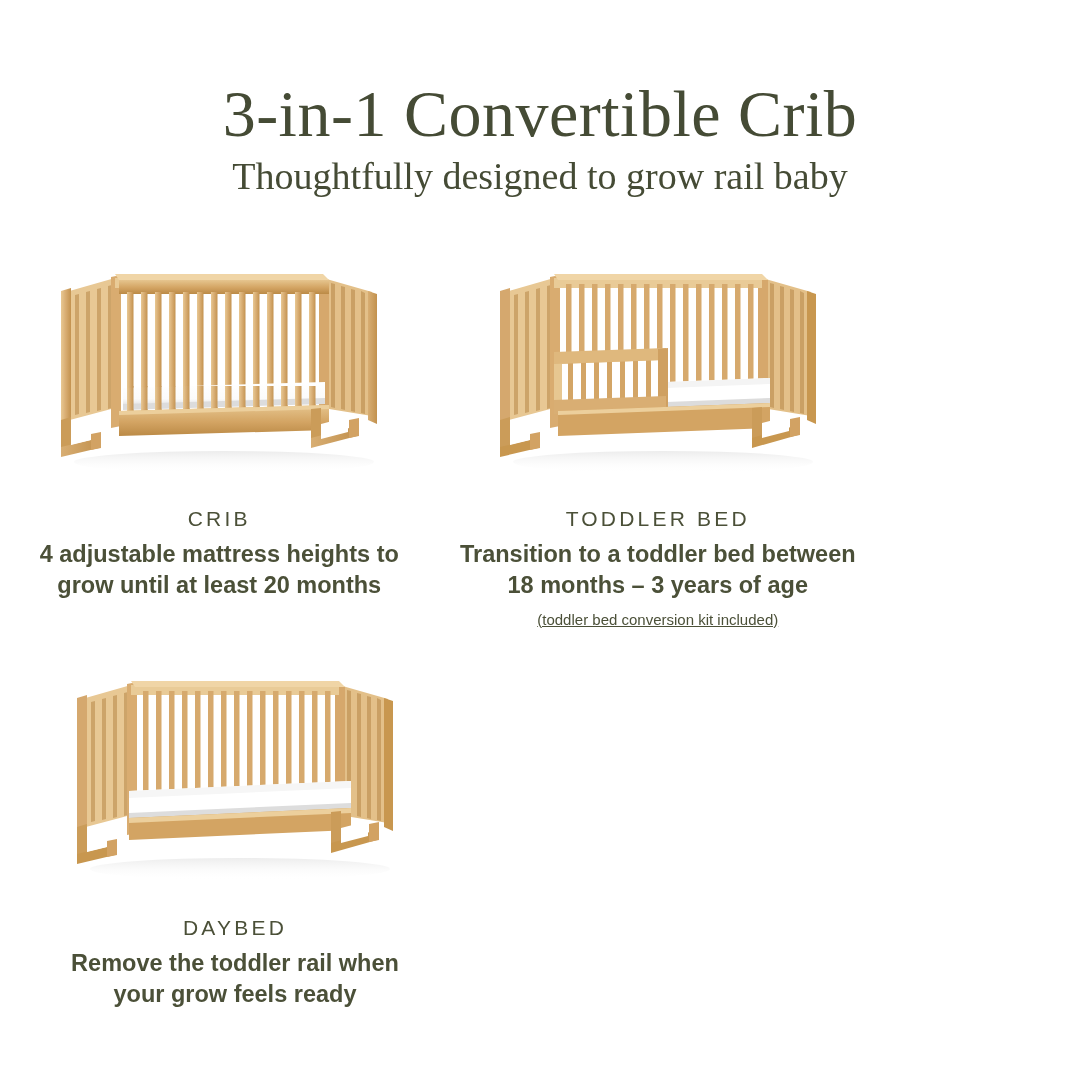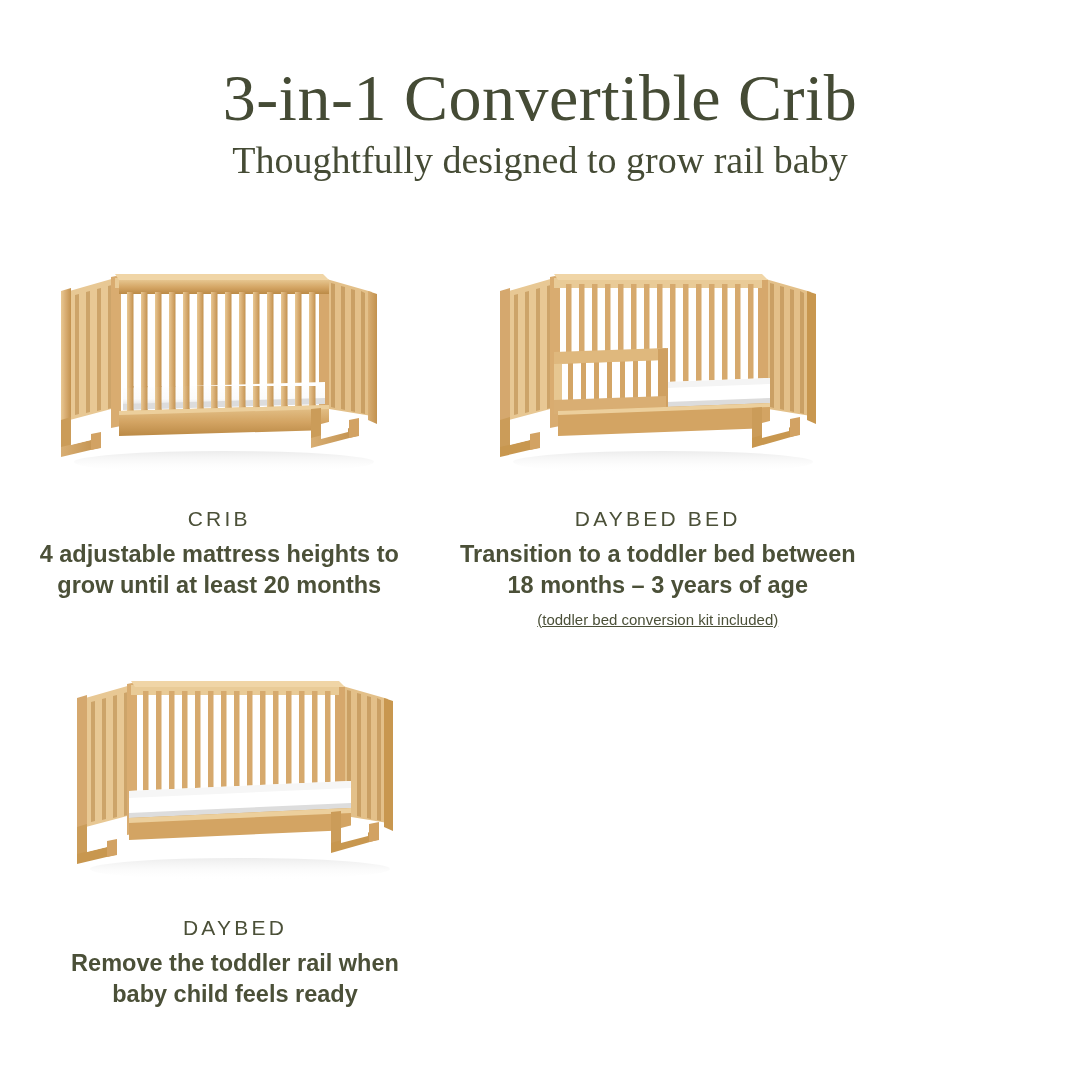--- a/index.html
+++ b/index.html
@@ -5,21 +5,21 @@
   * { margin:0; padding:0; box-sizing:border-box; }
   html, body {
     width:1080px; height:1080px;
     background:#ffffff;
     font-family:"Liberation Sans", sans-serif;
     overflow:hidden;
   }
   .page { position:relative; width:1080px; height:1080px; background:#fff; }
 
   
-  .header { padding-top:64px; text-align:center; }
+  .header { padding-top:80px; text-align:center; }
   .title {
     font-family:"Liberation Serif", serif;
     font-size:66px;
     line-height:1.02;
     color:#454b35;
     letter-spacing:0.5px;
     font-weight:400;
   }
   .subtitle {
     font-family:"Liberation Serif", serif;
@@ -270,21 +270,21 @@
           <polygon points="52,186 62,184 62,200 52,202" fill="#d2a263"></polygon>
           <polygon points="32,182 52,177 52,192 32,197" fill="#ffffff"></polygon>
 
           <polygon points="274,160 284,159 284,196 274,197" fill="#cb9c59"></polygon>
           <polygon points="274,190 320,177 320,187 274,200" fill="#c8974f"></polygon>
           <polygon points="312,171 322,169 322,187 312,189" fill="#d2a263"></polygon>
           <polygon points="284,175 311,168 311,183 284,190" fill="#ffffff"></polygon>
         </svg>
       </div>
       <div class="cap">
-        <div class="cap-title">DAYBED BED</div>
+        <div class="cap-title">TODDLER BED</div>
         <div class="cap-body">
           <div>Transition to a toddler bed between</div>
           <div>18 months – 3 years of age</div>
         </div>
         <div class="cap-note">(toddler bed conversion kit included)</div>
       </div>
     </div>
   </div>
 
   <div class="row-bottom">
@@ -349,19 +349,19 @@
           <polygon points="276,157 286,156 286,194 276,195" fill="#cb9c59"></polygon>
           <polygon points="276,188 322,175 322,185 276,198" fill="#c8974f"></polygon>
           <polygon points="314,169 324,167 324,185 314,187" fill="#d2a263"></polygon>
           <polygon points="286,173 313,166 313,181 286,188" fill="#ffffff"></polygon>
         </svg>
       </div>
       <div class="cap">
         <div class="cap-title">DAYBED</div>
         <div class="cap-body">
           <div>Remove the toddler rail when</div>
-          <div>baby child feels ready</div>
+          <div>your grow feels ready</div>
         </div>
       </div>
     </div>
   </div>
 
 </div>
 
 </body></html>

